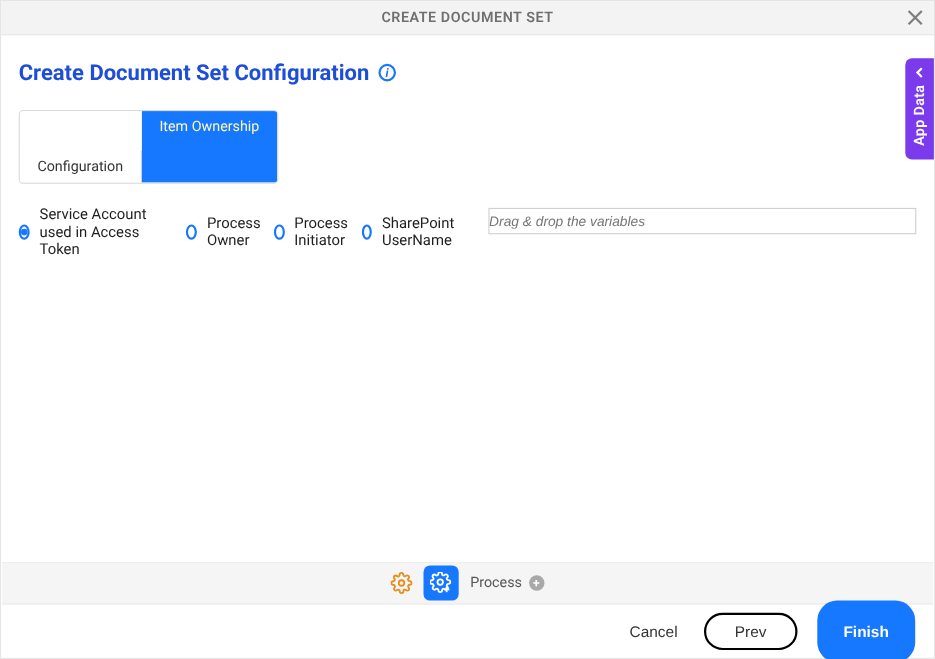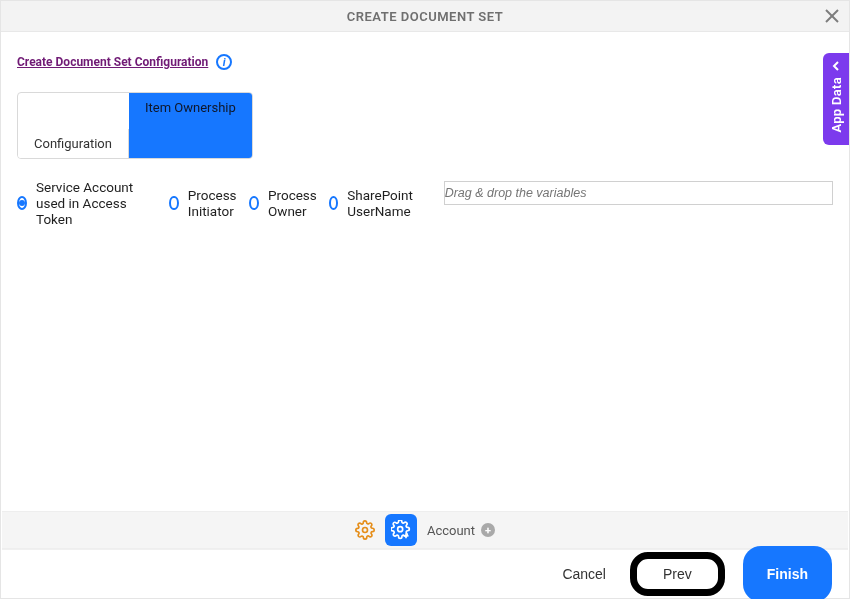--- a/index.html
+++ b/index.html
@@ -3,43 +3,43 @@
 <meta charset="utf-8">
 <style>
   * { box-sizing: border-box; }
   html, body { margin:0; padding:0; width:850px; height:599px; font-family: -apple-system, BlinkMacSystemFont, "Segoe UI", Roboto, Arial, sans-serif; background:#fff; overflow:hidden; }
   .frame { width:850px; height:599px; position:relative; display:flex; flex-direction:column; border:1px solid #e5e5e5; }
   .header { height:31px; background:#f3f3f3; display:flex; align-items:center; justify-content:center; position:relative; border-bottom:1px solid #e8e8e8;text-align:center; }
   .header-title { font-size:13px; font-weight:600; letter-spacing:0.5px; color:#6f6f6f; }
   .close-btn { position:absolute; right:6px; top:4px; width:22px; height:22px; display:flex; align-items:center; justify-content:center; cursor:pointer; color:#7d7d7d; }
   .body { flex:1; position:relative; padding:22px 16px 0 16px; }
   .page-title-row { display:flex; align-items:center; gap:8px; }
-  .page-title { font-size:12px; font-weight:700; color:#701a75;text-decoration:underline; }
+  .page-title { font-size:20px; font-weight:700; color:#1d4ed8; }
   .info-icon { width:16px; height:16px; border:2px solid #1677ff; border-radius:50%; display:inline-flex; align-items:center; justify-content:center; color:#1677ff; font-size:11px; font-weight:700; font-style:italic; }
   .tabs { margin-top:22px; display:inline-flex; border-radius:4px; overflow:hidden; border:1px solid #d9d9d9; }
   .tab { padding:7px 16px; font-size:13px; cursor:pointer; background:#fff; color:#333; }
-  .tab.active { background:#1677ff; color:#0f172a; }
+  .tab.active { background:#1677ff; color:#fef9c3; }
   .tab:first-child { border-right:1px solid #d9d9d9;margin-top:36px; }
   .tab.active:first-child, .tab.active:last-child { border-right:none; }
   .radios { margin-top:20px; display:flex; gap:8px; }
   .radio-row { display:flex; align-items:center; gap:9px; font-size:13.5px; color:#1f1f1f; }
   .radio { width:14px; height:14px; border:2px solid #1677ff; border-radius:50%; display:inline-flex; align-items:center; justify-content:center; cursor:pointer; }
   .radio.selected::after { content:""; width:6px; height:6px; background:#1677ff; border-radius:50%; }
   .var-input { margin-left:18px; margin-top:2px; width:683px; height:24px; border:1px solid #d0d0d0; border-radius:0; padding:0 0; font-style:italic; color:#9a9a9a; font-size:12.5px; background:#fff; }
 
   .adv-bar { position:absolute; left:1px; right:1px; bottom:49px; height:38px; background:#f5f5f5; border-top:1px solid #eee; border-bottom:1px solid #eee; display:flex; align-items:center; justify-content:center; gap:10px; }
   .adv-gear { width:20px; height:20px; display:flex; align-items:center; justify-content:center; cursor:pointer; }
   .adv-gearplus { width:32px; height:32px; border-radius:6px; background:#1677ff; display:flex; align-items:center; justify-content:center; cursor:pointer; }
   .adv-label { font-size:13px; color:#555; display:flex; align-items:center; gap:6px; }
   .plus-circle { width:14px; height:14px; border-radius:50%; background:#a9a9a9; color:#fff; display:inline-flex; align-items:center; justify-content:center; font-size:11px; font-weight:700; line-height:1; }
 
   .footer { position:absolute; left:1px; right:1px; bottom:1px; height:48px; display:flex; align-items:center; justify-content:flex-end; gap:18px; padding:0 16px; background:#fff; border-top:1px solid #f0f0f0; }
   .btn { font-size:14px; cursor:pointer; }
   .btn-cancel { background:none; border:none; color:#333; padding:8px 6px;text-align:center; }
-  .btn-prev { border:7px solid #000000; border-radius:18px; background:#fff; color:#333; padding:7px 26px; }
+  .btn-prev { border:2px solid #000000; border-radius:18px; background:#fff; color:#333; padding:7px 26px; }
   .btn-finish { border:none; border-radius:18px; background:#1677ff; color:#fff; padding:20px 24px; font-weight:600; }
 
   .side-tab { position:absolute; right:0; top:52px; width:26px; background:#7c3aed; color:#fff; border-top-left-radius:6px; border-bottom-left-radius:6px; display:flex; flex-direction:column; align-items:center; padding:8px 0 12px 0; cursor:pointer; }
   .side-tab-label { writing-mode:vertical-rl; transform:rotate(180deg); font-size:13px; font-weight:600; margin-top:6px; letter-spacing:0.3px; }
 </style>
 </head>
 <body>
 
 <div class="frame">
 
@@ -65,25 +65,25 @@
       <div class="tab active">Item Ownership</div>
     </div>
 
     <div class="radios">
       <label class="radio-row">
         <span class="radio selected"></span>
         <span>Service Account used in Access Token</span>
       </label>
       <label class="radio-row">
         <span class="radio"></span>
-        <span>Process Initiator</span>
+        <span>Process Owner</span>
       </label>
       <label class="radio-row">
         <span class="radio"></span>
-        <span>Process Owner</span>
+        <span>Process Initiator</span>
       </label>
       <label class="radio-row">
         <span class="radio"></span>
         <span>SharePoint UserName</span>
       </label>
       <input class="var-input" type="text" placeholder="Drag &amp; drop the variables" style="">
     </div>
 
   </div>
 
@@ -96,21 +96,21 @@
     </span>
     <span class="adv-gearplus">
       <svg width="20" height="20" viewBox="0 0 24 24" fill="none" stroke="#ffffff" stroke-width="2">
         <circle cx="11" cy="11" r="3"></circle>
         <path d="M18.4 14a1.65 1.65 0 0 0 .33 1.82l.06.06a2 2 0 1 1-2.83 2.83l-.06-.06a1.65 1.65 0 0 0-1.82-.33 1.65 1.65 0 0 0-1 1.51V20a2 2 0 0 1-4 0v-.09a1.65 1.65 0 0 0-1-1.51 1.65 1.65 0 0 0-1.82.33l-.06.06a2 2 0 1 1-2.83-2.83l.06-.06A1.65 1.65 0 0 0 3.6 14a1.65 1.65 0 0 0-1.51-1H2a2 2 0 0 1 0-4h.09A1.65 1.65 0 0 0 3.6 8a1.65 1.65 0 0 0-.33-1.82l-.06-.06a2 2 0 1 1 2.83-2.83l.06.06A1.65 1.65 0 0 0 8 3.6a1.65 1.65 0 0 0 1-1.51V2a2 2 0 0 1 4 0v.09c0 .66.39 1.26 1 1.51.61.25 1.32.11 1.82-.33l.06-.06a2 2 0 1 1 2.83 2.83l-.06.06c-.44.5-.58 1.21-.33 1.82.25.61.85 1 1.51 1H20a2 2 0 0 1 0 4h-.09c-.66 0-1.26.39-1.51 1z"></path>
         <line x1="18" y1="16" x2="18" y2="22"></line>
           <line x1="15" y1="19" x2="21" y2="19"></line>
       </svg>
     </span>
     <span class="adv-label">
-      <span>Account</span>
+      <span>Process</span>
       <span class="plus-circle">+</span>
     </span>
   </div>
 
   <div class="footer">
     <button class="btn btn-cancel">Cancel</button>
     <button class="btn btn-prev">Prev</button>
     <button class="btn btn-finish">Finish</button>
   </div>
 

